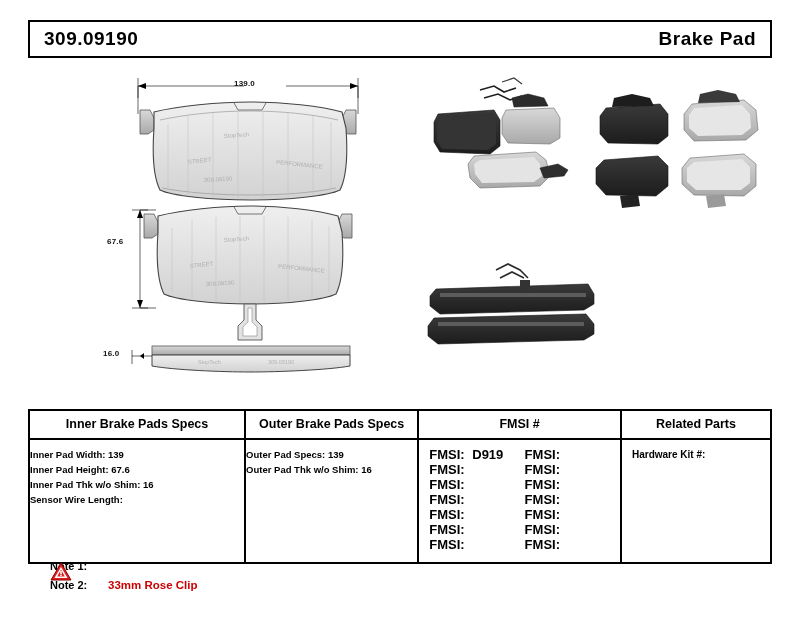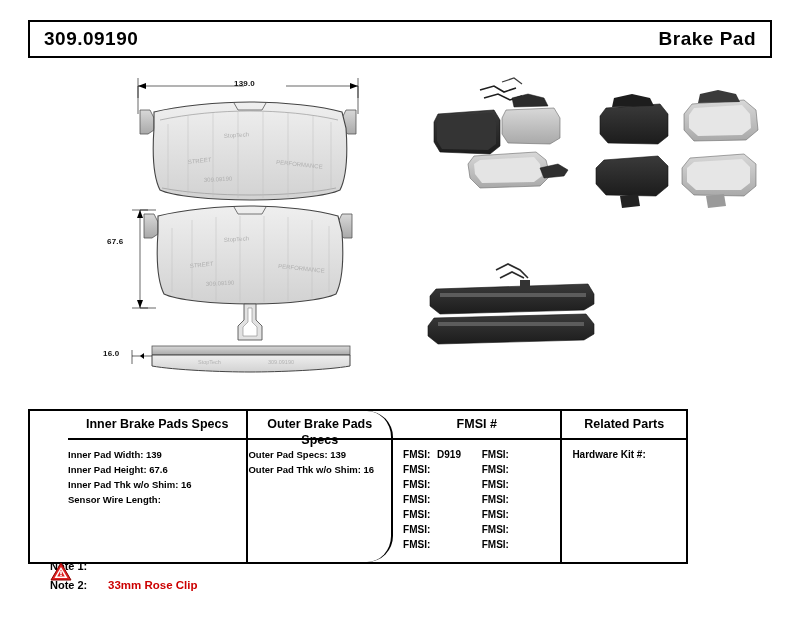--- a/index.html
+++ b/index.html
@@ -56,33 +56,32 @@
     font-weight: bold;
     color: #111;
     letter-spacing: 0.2px;
   }
 
   
   .tables {
     position: absolute;
     left: 28px;
     top: 409px;
-    width: 660px;
+    width: 744px;
     border: 2px solid #000;
     box-sizing: border-box;
     display: flex;
-    padding-left: 38px;
   }
   .tcol {
     box-sizing: border-box;
     border-right: 2px solid #000;
   }
   .tcol:last-child { border-right: none; }
   .tcol.inner { width: 29.2%; }
-  .tcol.outer { width: 23.4%; border-radius: 26px; }
+  .tcol.outer { width: 23.4%; }
   .tcol.fmsi  { width: 27.4%; }
   .tcol.rel   { width: 20.0%; }
 
   .thead {
     border-bottom: 2px solid #000;
     text-align: center;
     font-size: 12.5px;
     font-weight: bold;
     padding: 5px 0 6px 0;
     height: 16px;
@@ -105,21 +104,21 @@
   .outer .spec-row { padding-right: 30px; }
 
   .fmsi-grid {
     display: flex;
     padding-left: 10px;
   }
   .fmsi-col {
     width: 50%;
   }
   .fmsi-row {
-    font-size: 10px;
+    font-size: 13px;
     font-weight: bold;
     line-height: 15px;
     white-space: nowrap;
   }
   .fmsi-row .val { font-weight: bold; padding-left: 4px; }
 
   .rel-row {
     font-size: 10px;
     font-weight: bold;
     line-height: 15px;

